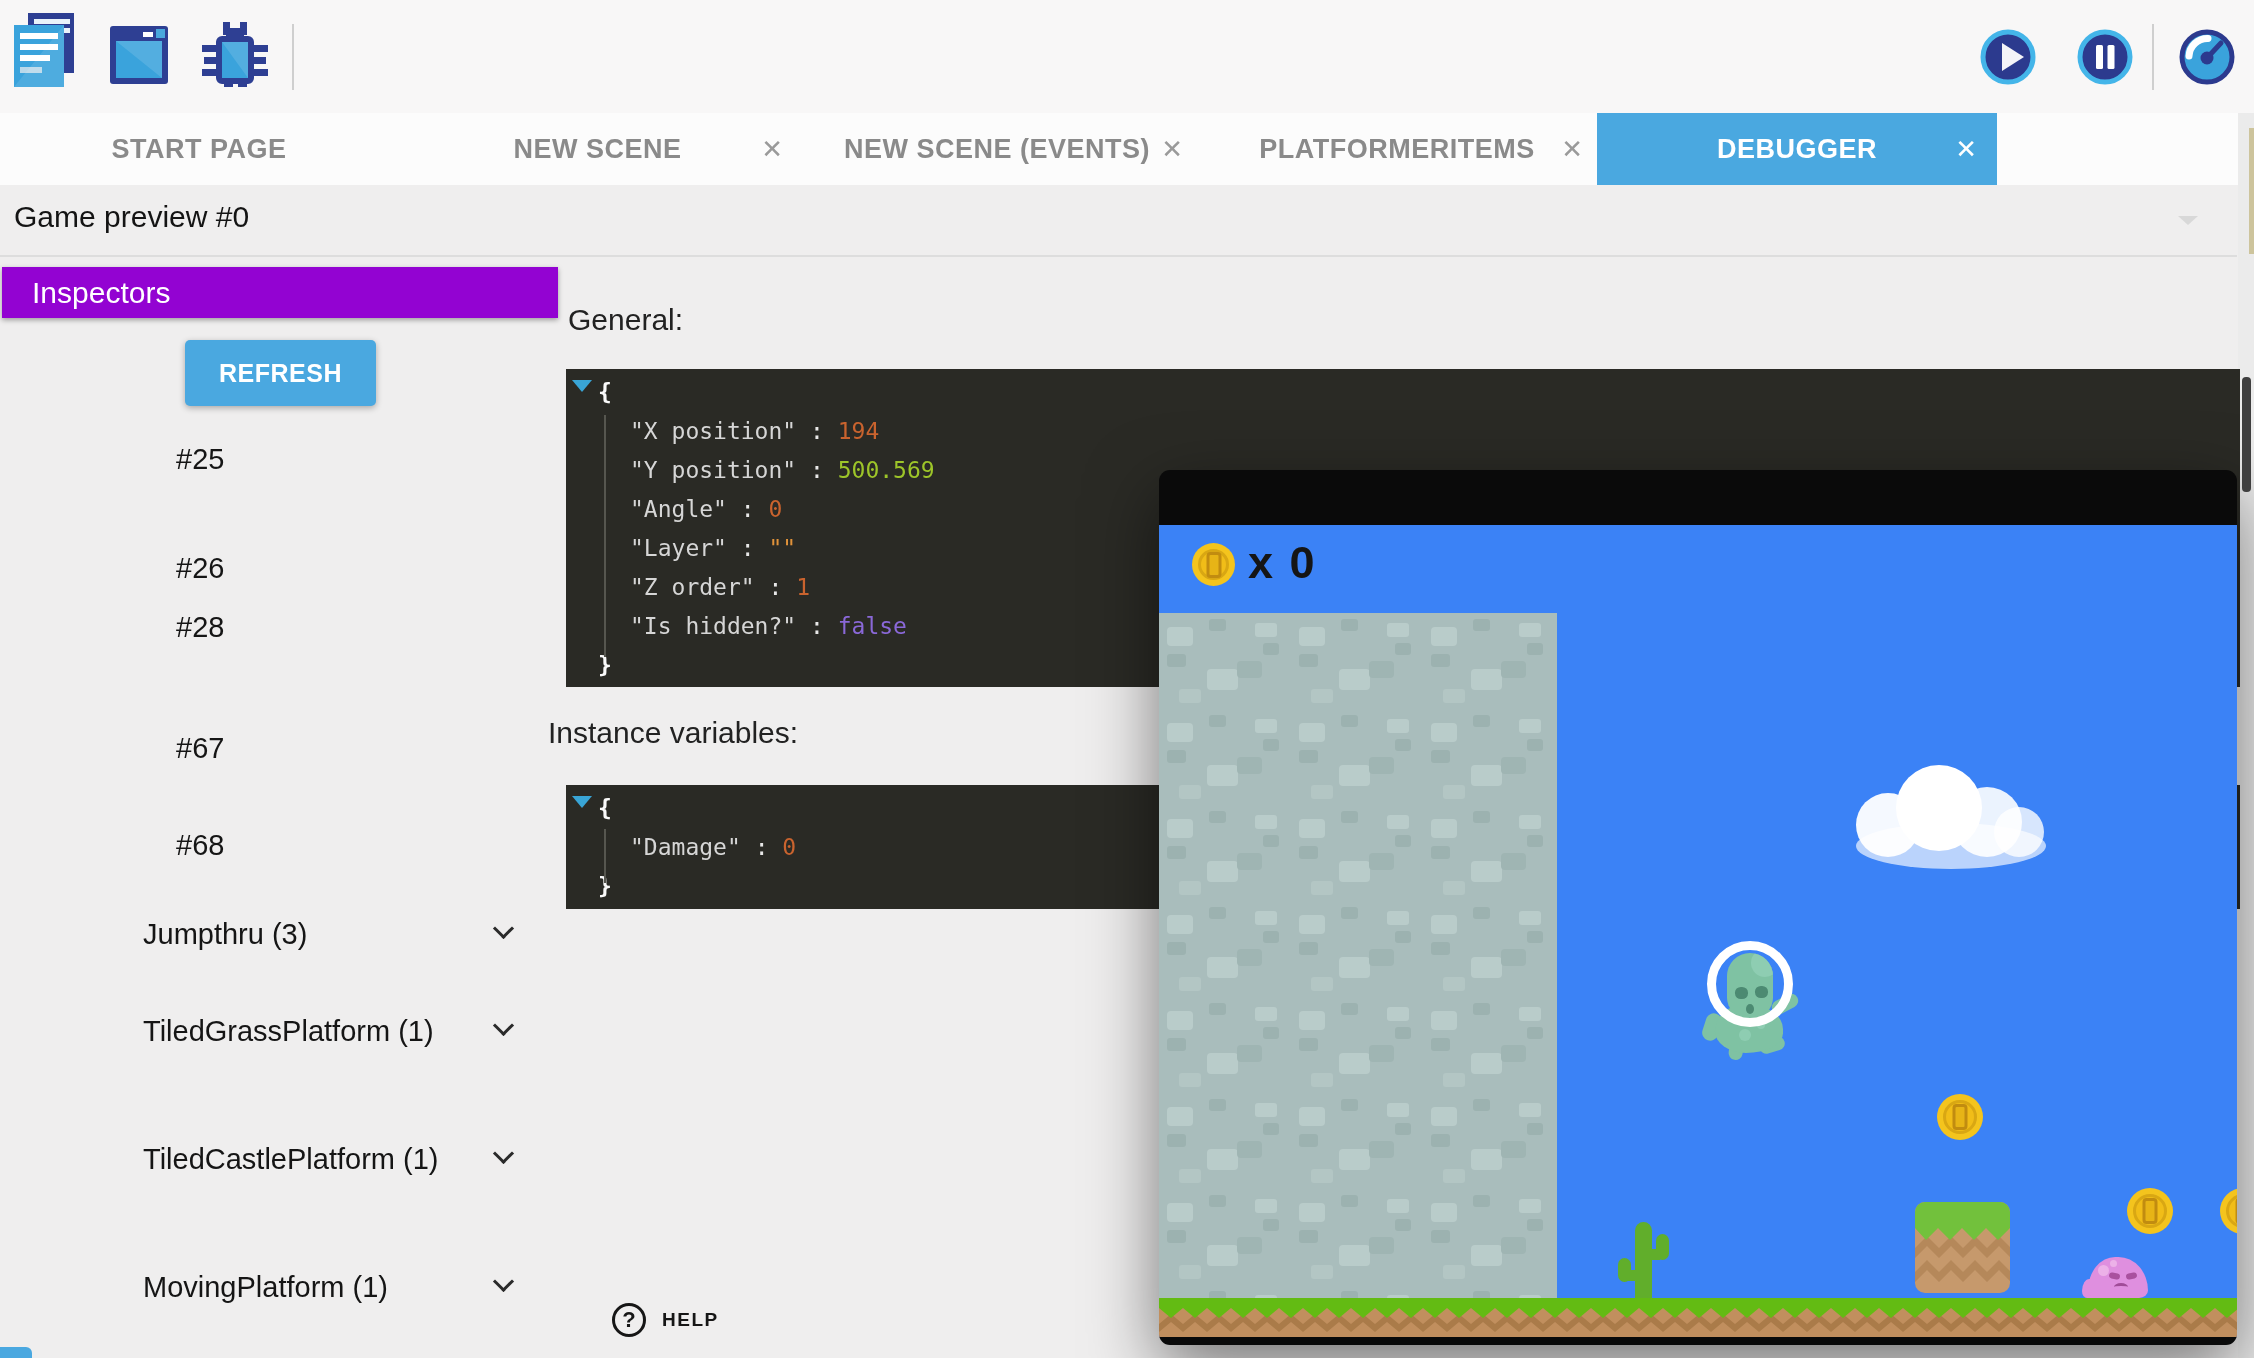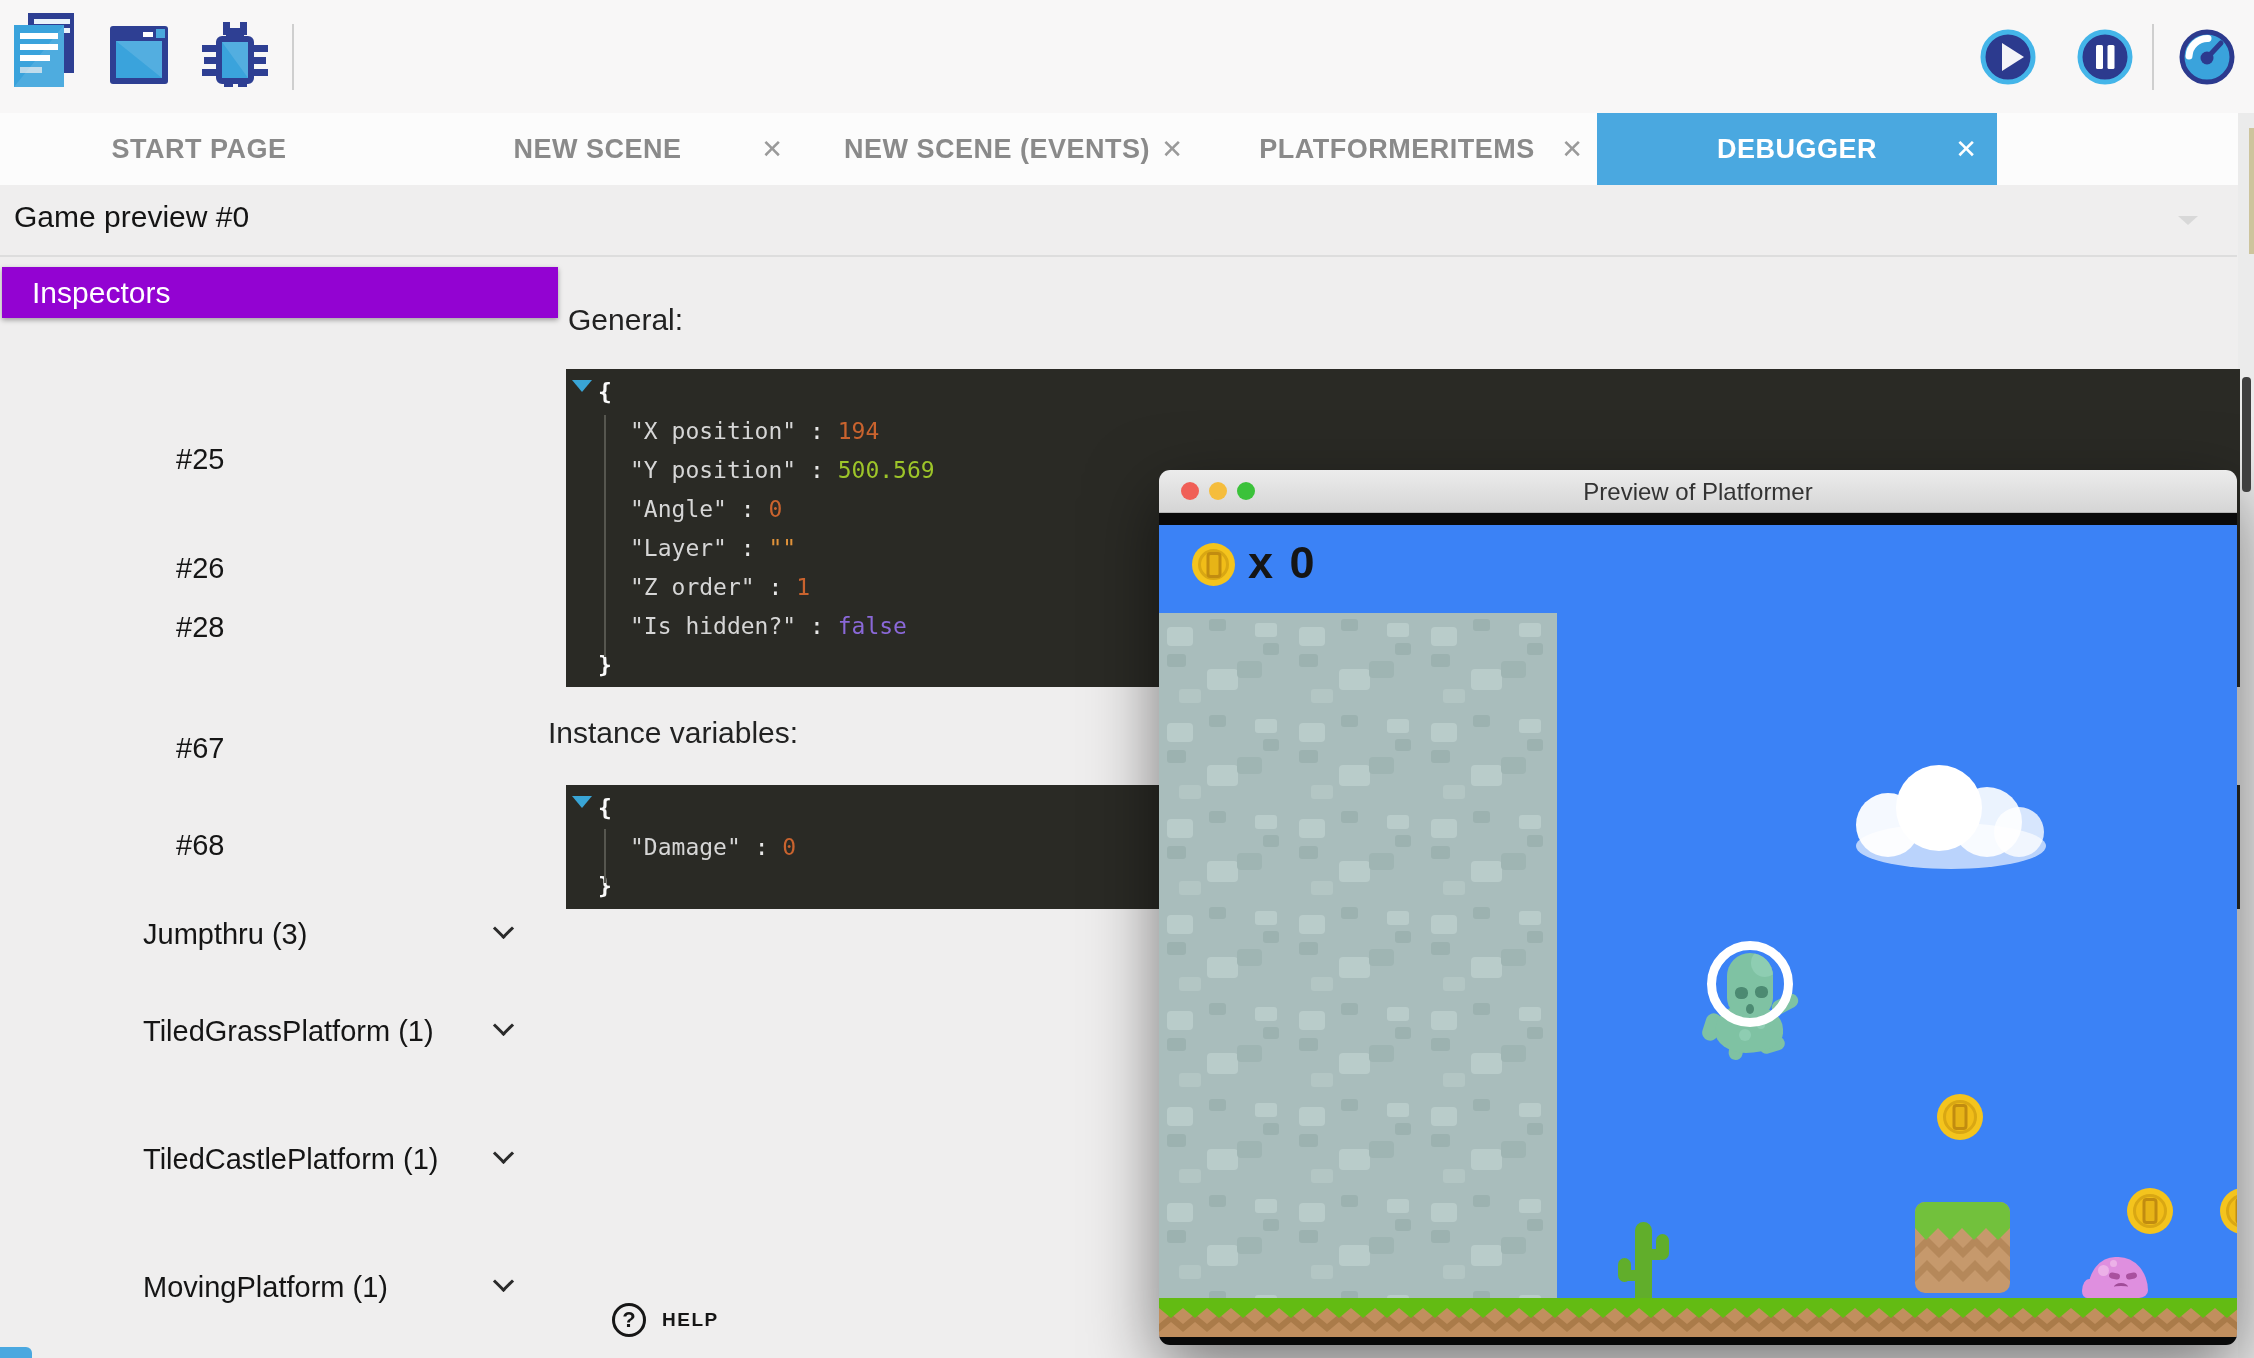--- a/index.html
+++ b/index.html
@@ -207,20 +207,21 @@
       </div>
     </div>
 
   <div class="selector-label">Game preview #0</div>
   <div class="selector-caret"></div>
   <div class="row-divider"></div>
 
   <div class="insp-header">
     <span>Inspectors</span>
   </div>
+  <button class="refresh-btn">REFRESH</button>
   <div>
       <div class="side-row plain" style="top: 442px;">
         <span class="side-label">#25</span>
       </div>
       <div class="side-row plain" style="top: 551px;">
         <span class="side-label">#26</span>
       </div>
       <div class="side-row plain" style="top: 610px;">
         <span class="side-label">#28</span>
       </div>
@@ -279,26 +280,20 @@
       <span>?</span>
     </div>
   <div class="help-label">HELP</div>
 
   <div class="right-col"></div>
   <div class="scroll-thumb"></div>
   <div class="tan-sliver"></div>
   <div class="blue-sliver"></div>
 
   <div class="preview-window">
-    <div class="titlebar">
-      <div class="light red"></div>
-      <div class="light yellow"></div>
-      <div class="light green"></div>
-      <div class="win-title">Preview of Platformer</div>
-    </div>
 
     <div class="game">
 
       <svg style="position:absolute;left:0;top:88px;" width="398" height="685">
         <defs>
           <pattern id="wallpat" width="132" height="96" patternUnits="userSpaceOnUse">
             <rect width="132" height="96" fill="#a9bdbc"></rect>
             <rect x="8" y="14" width="26" height="19" rx="4" fill="#b9ccca"></rect>
             <rect x="8" y="41" width="19" height="13" rx="3" fill="#9cb2b0"></rect>
             <rect x="50" y="6" width="17" height="12" rx="3" fill="#9cb2b0"></rect>

